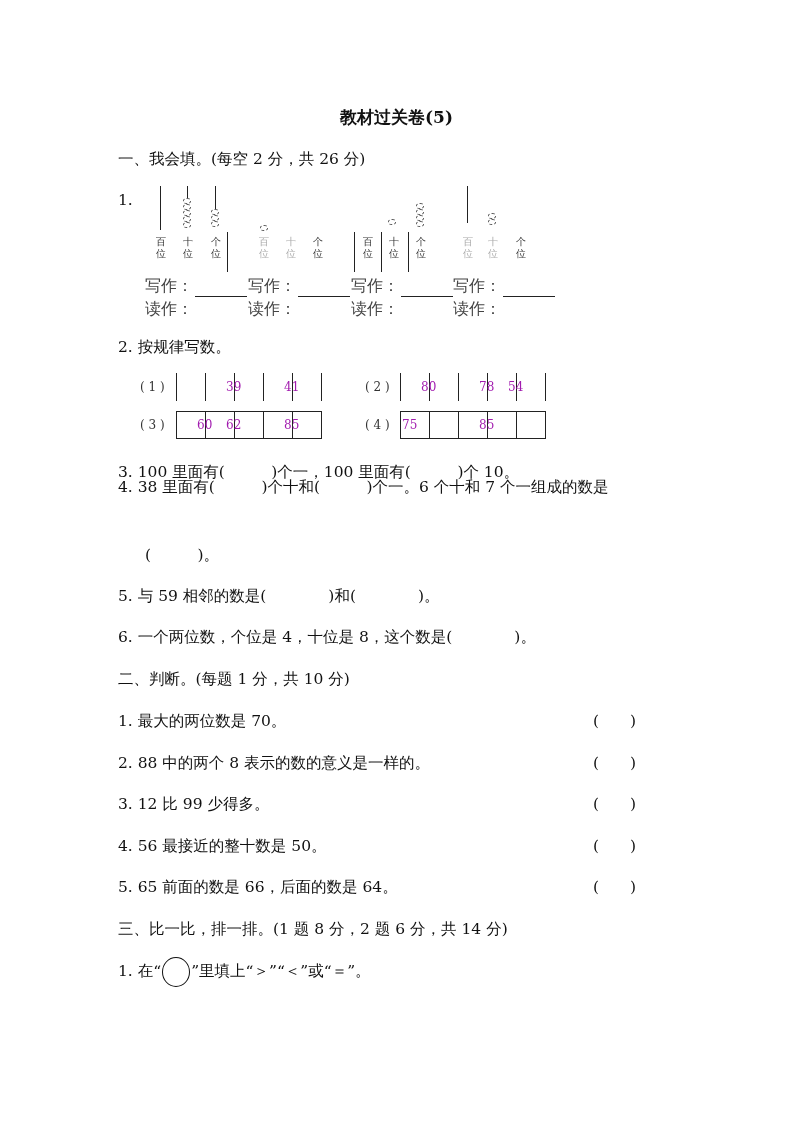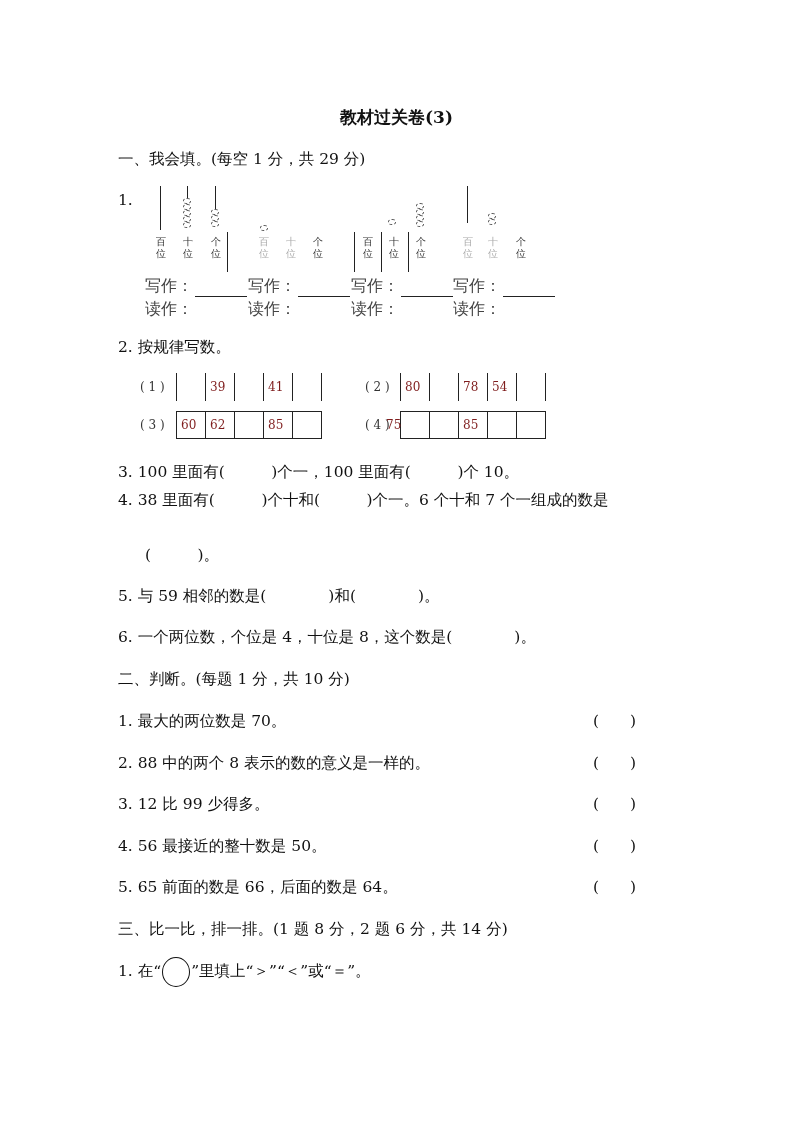--- a/index.html
+++ b/index.html
@@ -12,32 +12,32 @@
   .abacus { position:absolute; top:186px; height:80px; }
   .rod { position:absolute; width:1.4px; background:#222; }
   .bead { position:absolute; width:8px; height:6px; border:1px dashed #555; border-radius:50%; box-sizing:border-box; }
   .plabel { position:absolute; top:50px; font-size:10px; line-height:12px; text-align:center; width:14px; color:#333; }
   .plabel.faint { color:#aaa; }
   .sep { position:absolute; width:1.4px; background:#222; }
   .wr { position:absolute; font-size:16px; color:#444; }
   .uline { display:inline-block; border-bottom:1px solid #222; width:52px; height:10px; vertical-align:bottom; margin-left:2px; }
   
   .seqlabel { position:absolute; font-size:12px; color:#333; }
-  .cell { position:absolute; width:29px; height:28px; font-size:12px; line-height:28px; padding-left:5px; box-sizing:border-box; color:#7f1d1d; }
+  .cell { position:absolute; width:29px; height:28px; font-size:12px; line-height:28px; padding-left:21px; box-sizing:border-box; color:#a21caf; }
   .vbar { position:absolute; width:1.4px; height:28px; background:#222; }
   .box { position:absolute; border:1.4px solid #222; height:28px; box-sizing:border-box; }
   .judge { position:absolute; left:593px; font-size:15.5px; }
   .circle { display:inline-block; width:26px; height:28px; border:1.2px solid #111; border-radius:50%; vertical-align:middle; margin:0 1px; }
 </style>
 </head>
 <body>
 
-<div class="abs title">教材过关卷(3)</div>
+<div class="abs title">教材过关卷(5)</div>
 
-<div class="abs line" style="top:149px">一、我会填。(每空 1 分，共 29 分)</div>
+<div class="abs line" style="top:149px">一、我会填。(每空 2 分，共 26 分)</div>
 
 <div class="abs line" style="top:191px">1.</div>
 
 <div class="abacus" style="left:150px;width:80px">
   <div class="rod" style="left:10px;top:0;height:44px"></div>
   <div class="rod" style="left:37px;top:0;height:12px"></div>
   <div class="bead" style="left:33px;top:12px"></div>
     <div class="bead" style="left:33px;top:18px"></div>
     <div class="bead" style="left:33px;top:24px"></div>
     <div class="bead" style="left:33px;top:30px"></div>
@@ -145,21 +145,21 @@
     <div class="vbar" style="left:487px;top:411px"></div>
     <div class="vbar" style="left:516px;top:411px"></div>
   <div class="cell" style="left:381px;top:411px">75</div>
   <div class="cell" style="left:429px;top:411px"></div>
   <div class="cell" style="left:458px;top:411px">85</div>
   <div class="cell" style="left:487px;top:411px"></div>
   <div class="cell" style="left:516px;top:411px"></div>
 </div>
 
 <div class="abs line" style="top:462px">3. 100 里面有(　　　)个一，100 里面有(　　　)个 10。</div>
-<div class="abs line" style="top:490px">4. 38 里面有(　　　)个十和(　　　)个一。6 个十和 7 个一组成的数是</div>
+<div class="abs line" style="top:477px">4. 38 里面有(　　　)个十和(　　　)个一。6 个十和 7 个一组成的数是</div>
 <div class="abs line" style="top:545px;left:145px">(　　　)。</div>
 <div class="abs line" style="top:586px">5.  与 59 相邻的数是(　　　　)和(　　　　)。</div>
 <div class="abs line" style="top:627px">6.  一个两位数，个位是 4，十位是 8，这个数是(　　　　)。</div>
 
 <div class="abs line" style="top:669px">二、判断。(每题 1 分，共 10 分)</div>
 
 <div class="abs line" style="top:711px">1.  最大的两位数是 70。</div>
 <div class="judge" style="top:711px">(　　)</div>
 <div class="abs line" style="top:753px">2. 88 中的两个 8 表示的数的意义是一样的。</div>
 <div class="judge" style="top:753px">(　　)</div>

